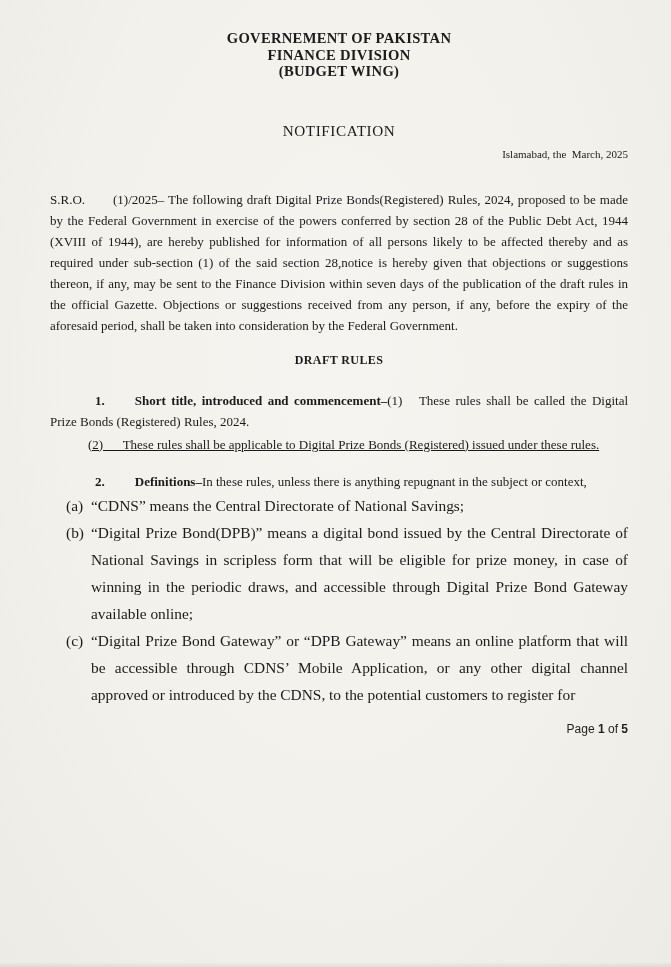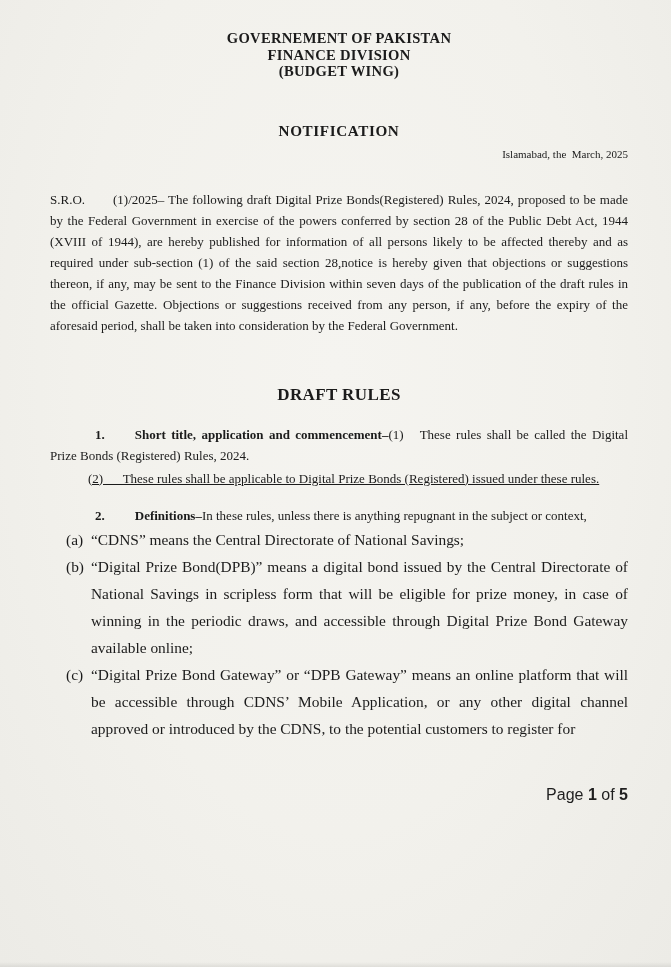--- a/index.html
+++ b/index.html
@@ -25,64 +25,64 @@
   .doc-header {
     text-align: center;
     font-weight: bold;
     font-size: 14.6px;
     line-height: 16.5px;
     letter-spacing: 0.3px;
   }
   .notif-title {
     margin-top: 42px;
     text-align: center;
-    font-weight: bold;
+    font-weight: normal;
     font-size: 15.2px;
     line-height: 17px;
     letter-spacing: 0.6px;
   }
   .dateline {
     margin-top: 7px;
     text-align: right;
     font-size: 11px;
     line-height: 17px;
   }
   p.body-par {
     font-size: 13px;
     line-height: 21px;
     text-align: justify;
   }
   .sro { margin-top: 26px; }
   .draft-title {
-    margin-top: 50px;
+    margin-top: 16px;
     text-align: center;
     font-weight: bold;
-    font-size: 17px;
+    font-size: 12px;
     line-height: 17px;
     letter-spacing: 0.4px;
   }
   .rule1 { margin-top: 21px; line-height: 29px; text-indent: 45px; }
   .rule-sub { line-height: 29px; text-indent: 38px; }
   .sub2 { margin-top: 2px; text-decoration: underline; }
   .rule2 { margin-top: 16px; line-height: 28px; text-indent: 45px; }
   .b { font-weight: bold; }
   .rule-num { margin-right: 30px; }
   .def-list { font-size: 15.4px; }
   .def-item {
     position: relative;
     padding-left: 41px;
     line-height: 27px;
     text-align: justify;
   }
   .def-label { position: absolute; left: 16px; top: 0; }
   .page-footer {
-    margin-top: 44px;
+    margin-top: 14px;
     text-align: right;
     font-family: "Liberation Sans", "DejaVu Sans", sans-serif;
-    font-size: 16px;
+    font-size: 12px;
     color: #1f1f1f;
   }
   .fb { font-weight: bold; }
 </style>
 </head>
 <body>
 
 <div class="page">
 
   <header class="doc-header">
@@ -92,21 +92,21 @@
   </header>
 
   <div class="notif-title">NOTIFICATION</div>
 
   <div class="dateline">Islamabad, the&nbsp; March, 2025</div>
 
   <p class="body-par sro">S.R.O.&nbsp;&nbsp;&nbsp;&nbsp;&nbsp;&nbsp;&nbsp;(1)/2025– The following draft Digital Prize Bonds(Registered) Rules, 2024, proposed to be made by the Federal Government in exercise of the powers conferred by section 28 of the Public Debt Act, 1944 (XVIII of 1944), are hereby published for information of all persons likely to be affected thereby and as required under sub-section (1) of the said section 28,notice is hereby given that objections or suggestions thereon, if any, may be sent to the Finance Division within seven days of the publication of the draft rules in the official Gazette. Objections or suggestions received from any person, if any, before the expiry of the aforesaid period, shall be taken into consideration by the Federal Government.</p>
 
   <div class="draft-title">DRAFT RULES</div>
 
-  <p class="body-par rule1"><span class="b rule-num">1.</span><span class="b">Short title, application and commencement–</span><span>(1)&nbsp;&nbsp;&nbsp;These rules shall be called the Digital Prize Bonds (Registered) Rules, 2024.</span></p>
+  <p class="body-par rule1"><span class="b rule-num">1.</span><span class="b">Short title, introduced and commencement–</span><span>(1)&nbsp;&nbsp;&nbsp;These rules shall be called the Digital Prize Bonds (Registered) Rules, 2024.</span></p>
 
   <p class="body-par rule-sub sub2">(2)&nbsp;&nbsp;&nbsp;&nbsp;&nbsp;&nbsp;These rules shall be applicable to Digital Prize Bonds (Registered) issued under these rules.</p>
 
 
   <p class="body-par rule2"><span class="b rule-num">2.</span><span class="b">Definitions–</span><span>In these rules, unless there is anything repugnant in the subject or context,</span></p>
 
   <div class="def-list">
     <div class="def-item">
       <span class="def-label">(a)</span>
       <span>“CDNS” means the Central Directorate of National Savings;</span>

